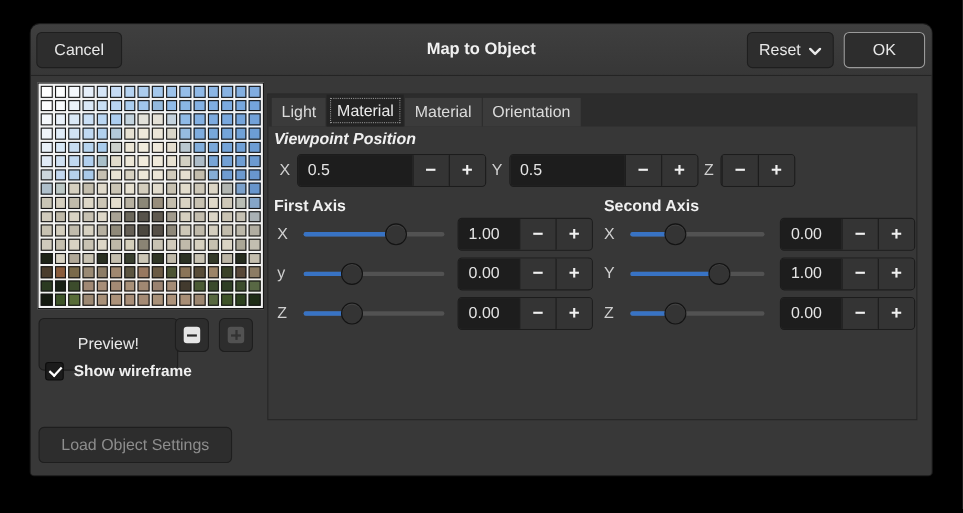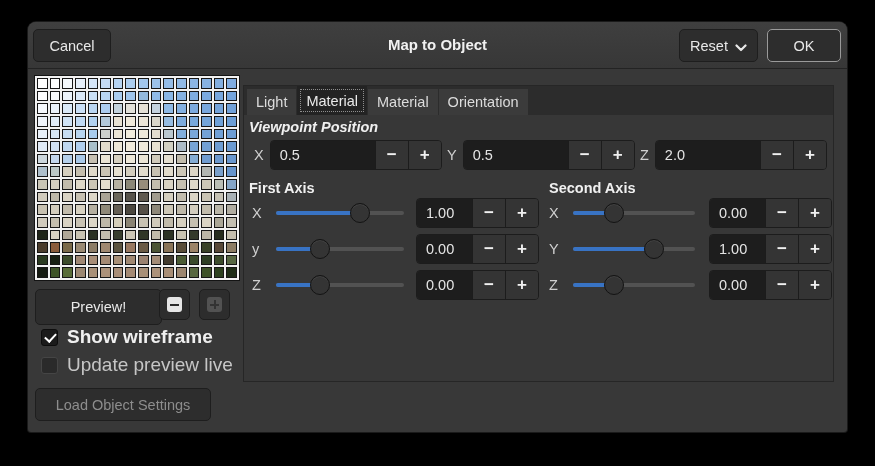--- a/index.html
+++ b/index.html
@@ -36,21 +36,21 @@
   }
   .chev{display:inline-block;margin-top:2px;}
   
   .preview-frame{
     position:absolute;left:6px;top:53px;width:206px;height:206px;
     background:#f2f2f2;border:1px solid #141414;box-sizing:border-box;
     display:grid;grid-template-columns:repeat(16,1fr);grid-template-rows:repeat(16,1fr);
     gap:2px;padding:2px;
   }
   .preview-frame .cell{border:1px solid #161616;}
-  .pv-btn{left:7px;top:267px;width:127px;height:36px;}
+  .pv-btn{left:7px;top:267px;width:127px;height:48px;}
   .iconbtn{
     position:absolute;top:267px;width:31px;height:31px;
     background:#2d2d2d;border:1px solid #1e1e1e;border-radius:5px;
     display:flex;align-items:center;justify-content:center;box-sizing:border-box;
   }
   .ib-minus{left:131px;}
   .ib-plus{left:171px;}
   .sqicon{width:15px;height:15px;border-radius:3px;background:#e6e6e6;position:relative;}
   .sqicon::after{content:"";position:absolute;left:3px;right:3px;top:6.5px;height:2px;background:#2a2a2a;}
   .sqicon.plus::before{content:"";position:absolute;top:3px;bottom:3px;left:6.5px;width:2px;background:#303030;}
@@ -62,21 +62,21 @@
   .checkbox{
     width:17px;height:17px;border-radius:3px;background:#2a2a2a;
     border:1px solid #454545;box-sizing:border-box;position:relative;flex:0 0 auto;
   }
   .checkbox.on{background:#1b1b1b;border-color:#0d0d0d;}
   .checkbox .tick{
     display:none;position:absolute;left:3px;top:3.5px;width:9px;height:5px;
     border-left:2.6px solid #fff;border-bottom:2.6px solid #fff;transform:rotate(-47deg);
   }
   .checkbox.on .tick{display:block;}
-  .check-label{font-size:19px;color:#c6c6c6;}
+  .check-label{font-size:14px;color:#c6c6c6;}
   .check-label.bold{font-weight:bold;color:#f0f0f0;}
   
   .ft-load{left:7px;top:366px;width:176px;height:33px;}
   .ft-save{left:196px;top:366px;width:162px;height:33px;}
   
   .notebook{
     position:absolute;left:215px;top:63px;width:591px;height:297px;
     background:#373737;border:1px solid #262626;box-sizing:border-box;
   }
   .tabstrip{
@@ -415,24 +415,20 @@
   <div class="iconbtn ib-plus disabled">
     <span class="sqicon plus"></span>
   </div>
 
   <div class="check-row cr1">
     <span class="checkbox on">
         <span class="tick"></span>
       </span>
     <span class="check-label bold">Show wireframe</span>
   </div>
-  <div class="check-row cr2">
-    <span class="checkbox"></span>
-    <span class="check-label">Update preview live</span>
-  </div>
 
   <div class="btn ft-load disabled">Load Object Settings</div>
 
   <div class="notebook">
     <div class="tabstrip">
       <div class="tab">Light</div>
       <div class="tab on">Material</div>
       <div class="tab">Material</div>
       <div class="tab">Orientation</div>
     </div>
@@ -451,21 +447,20 @@
       <span class="axis-label">Y</span>
       <div class="spin">
         <div class="spin-entry">0.5</div>
         <div class="spin-btn">−</div>
         <div class="spin-btn">+</div>
       </div>
     </div>
     <div class="vp-group vpg-z">
       <span class="axis-label">Z</span>
       <div class="spin">
-        <div class="spin-entry">2.0</div>
         <div class="spin-btn">−</div>
         <div class="spin-btn">+</div>
       </div>
     </div>
 
     <div class="section-title st-fa">First Axis</div>
     <div class="section-title st-sa">Second Axis</div>
 
     <div class="axis-row fa r1">
       <span class="axis-label">X</span>

